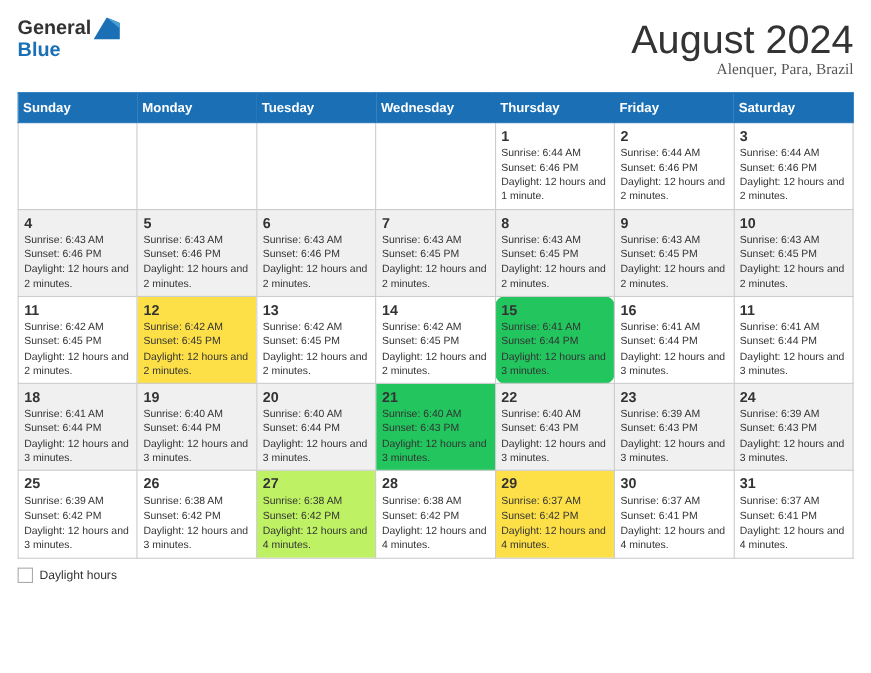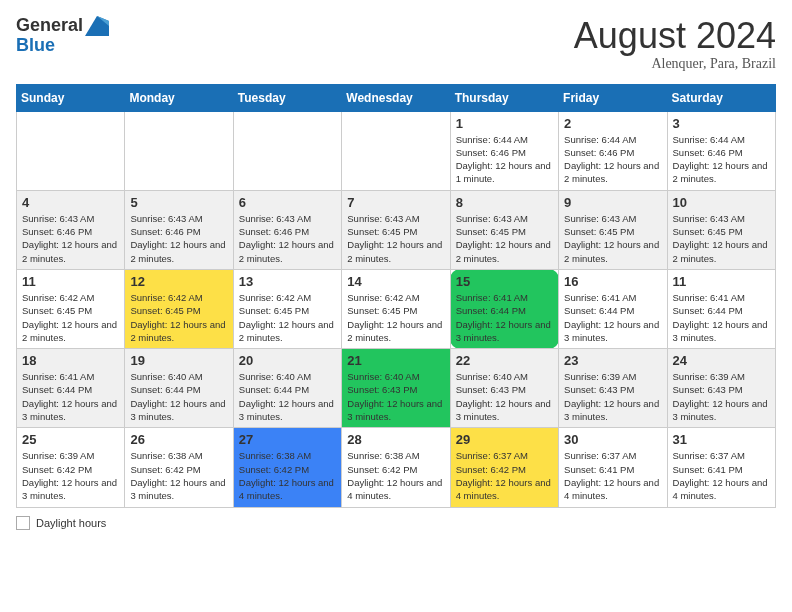--- a/index.html
+++ b/index.html
@@ -258,21 +258,21 @@
       </tr>
       <tr>
         <td style="background: rgb(255, 255, 255);">
           <span class="day-number">25</span>
           <div class="day-info">Sunrise: 6:39 AM<br>Sunset: 6:42 PM<br>Daylight: 12 hours and 3 minutes.</div>
         </td>
         <td style="background: rgb(255, 255, 255);">
           <span class="day-number">26</span>
           <div class="day-info">Sunrise: 6:38 AM<br>Sunset: 6:42 PM<br>Daylight: 12 hours and 3 minutes.</div>
         </td>
-        <td style="background: #3b82f6;">
+        <td style="background: #bef264;">
           <span class="day-number">27</span>
           <div class="day-info">Sunrise: 6:38 AM<br>Sunset: 6:42 PM<br>Daylight: 12 hours and 4 minutes.</div>
         </td>
         <td style="background: rgb(255, 255, 255);">
           <span class="day-number">28</span>
           <div class="day-info">Sunrise: 6:38 AM<br>Sunset: 6:42 PM<br>Daylight: 12 hours and 4 minutes.</div>
         </td>
         <td style="background: #fde047;">
           <span class="day-number">29</span>
           <div class="day-info">Sunrise: 6:37 AM<br>Sunset: 6:42 PM<br>Daylight: 12 hours and 4 minutes.</div>

